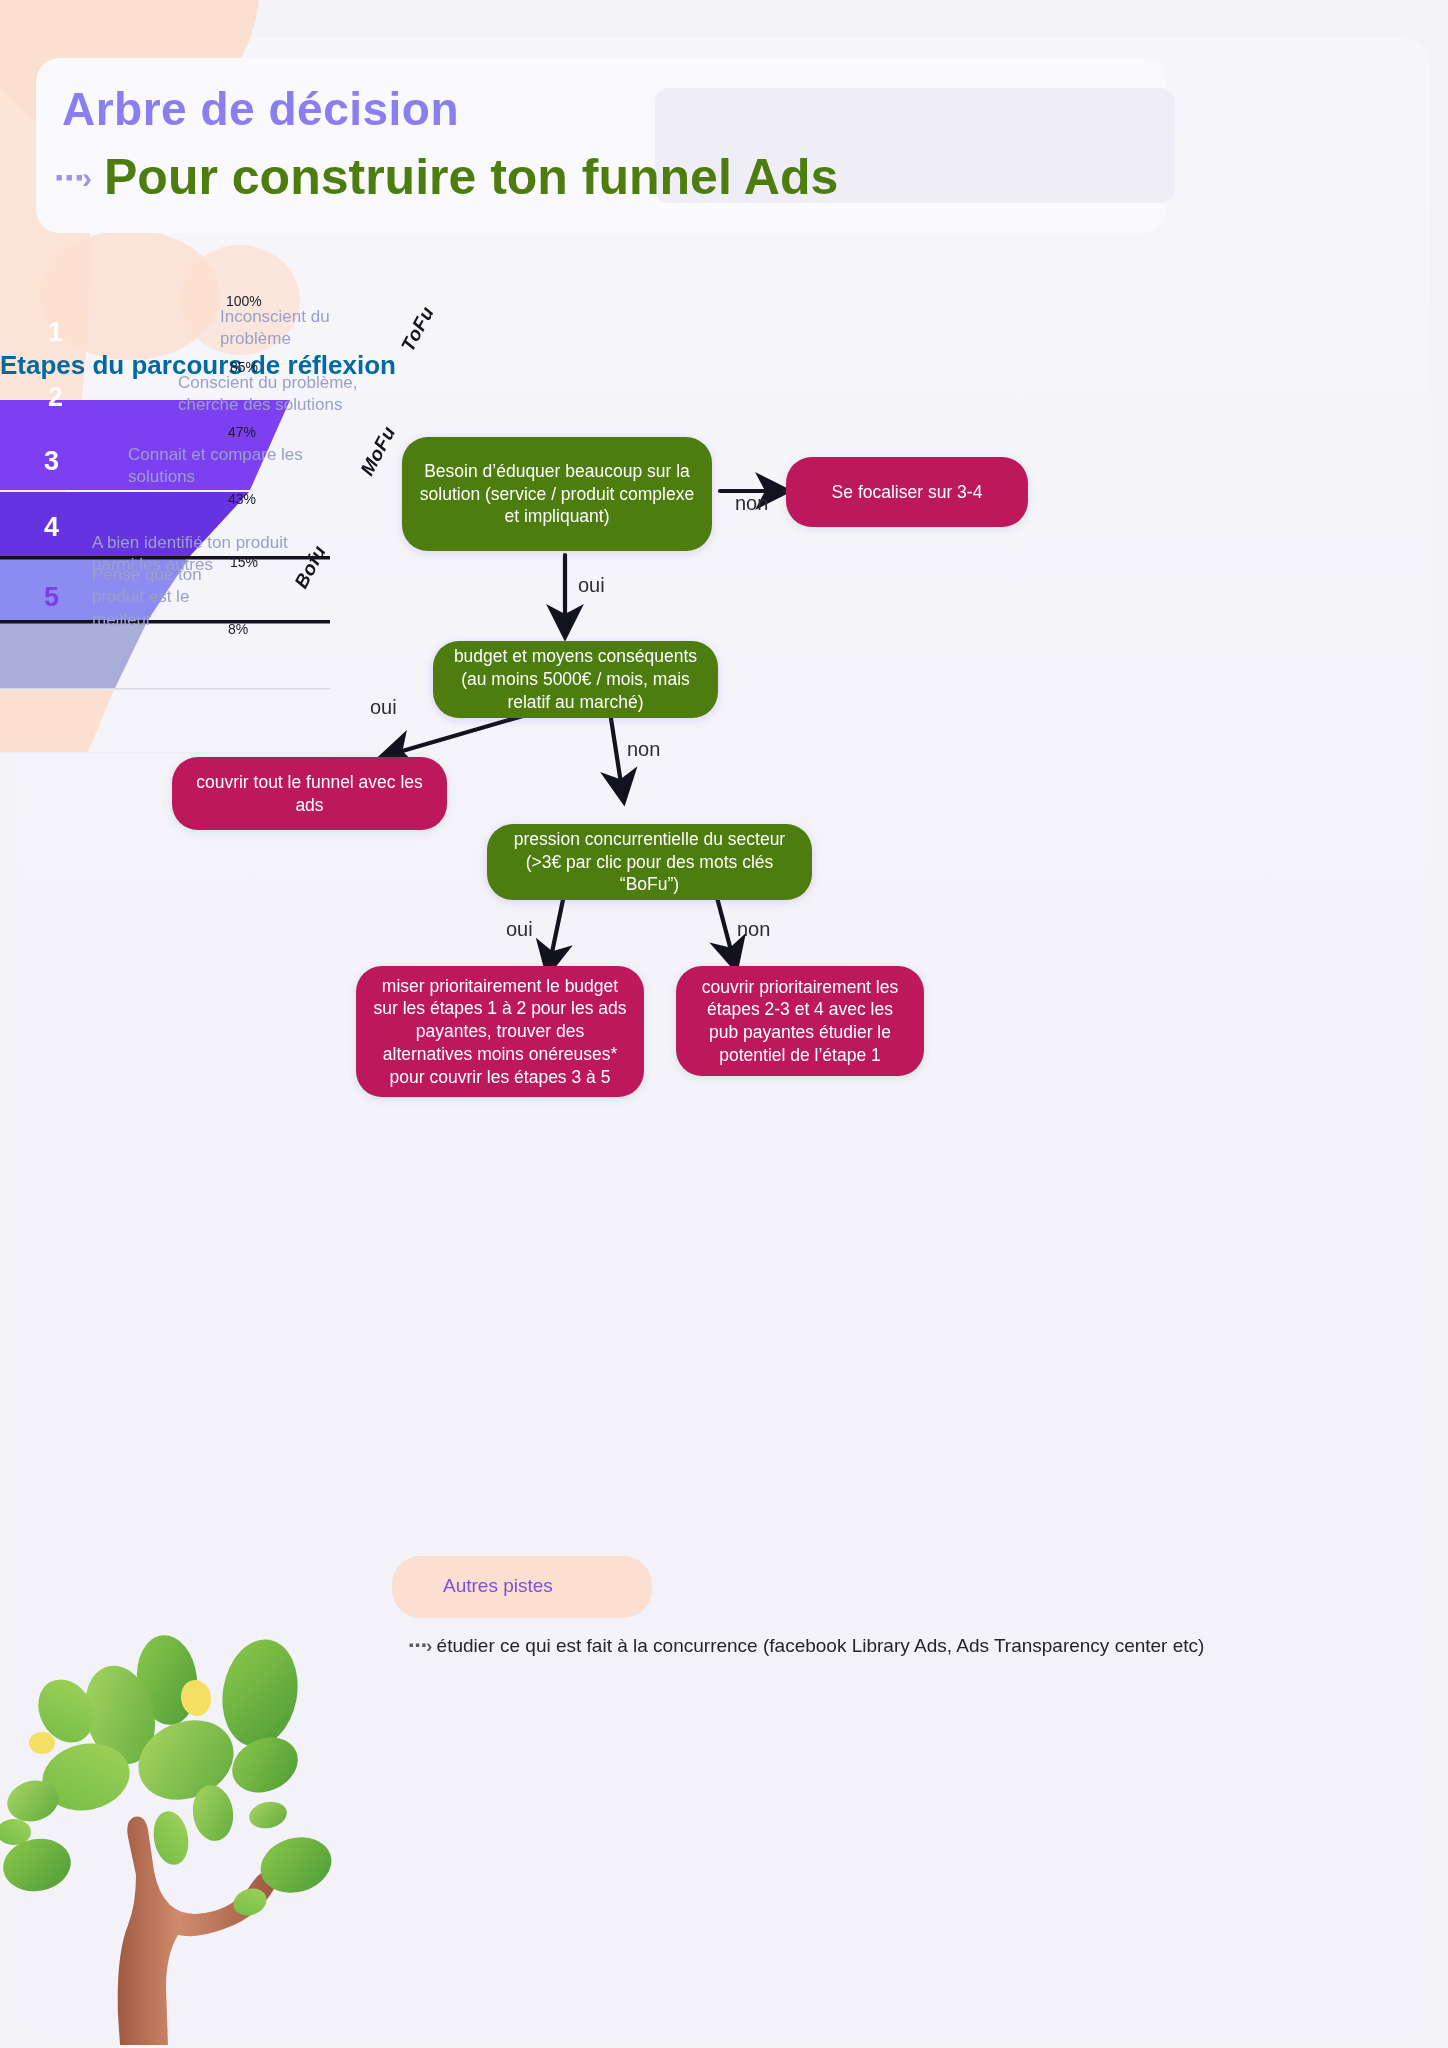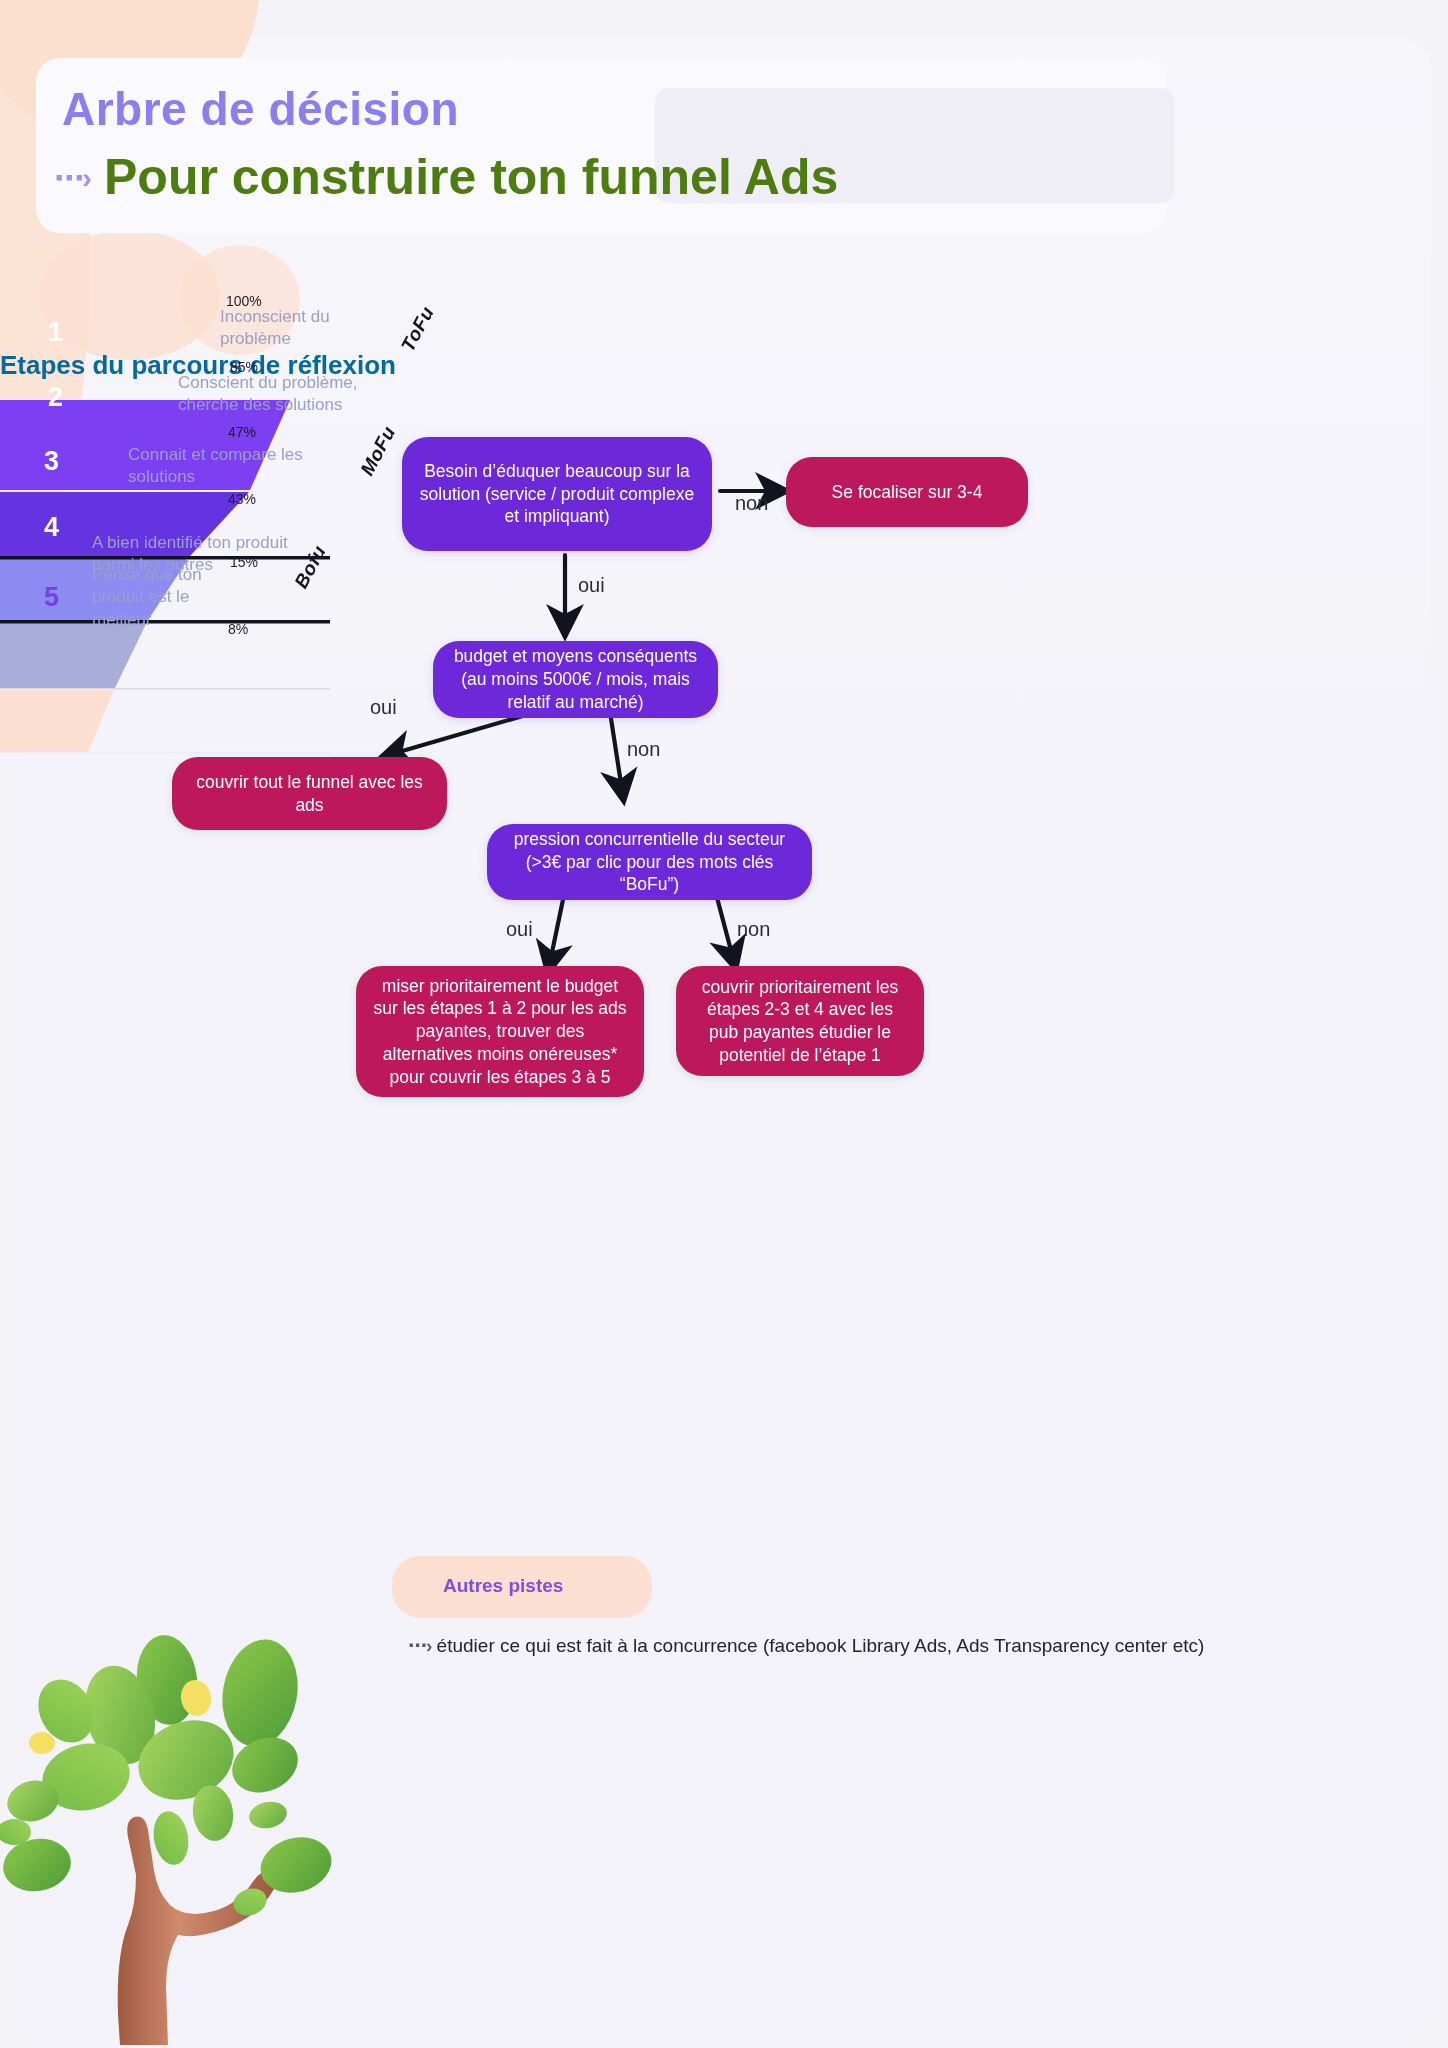--- a/index.html
+++ b/index.html
@@ -37,28 +37,28 @@
   .fnum.dark{color:#7a3fe0;}
   .flabel{position:absolute;font-size:17px;color:#9ba0c8;line-height:1.32;}
   .fpct{position:absolute;font-size:14px;color:#1c1c26;font-weight:400;}
   .tofu-lab{position:absolute;font-size:19px;font-weight:700;color:#14141e;
     font-style:italic;letter-spacing:.5px;}
   
   .flow{position:absolute;left:0;top:0;width:1448px;height:2048px;}
   .node{position:absolute;display:flex;align-items:center;justify-content:center;
     text-align:center;border-radius:26px;color:#fff;line-height:1.3;
     padding:12px 16px;box-sizing:border-box;}
-  .node.purple{background:#6d28d9;box-shadow:0 2px 10px rgba(110,60,220,.18);}
+  .node.purple{background:#4d7c0f;box-shadow:0 2px 10px rgba(110,60,220,.18);}
   .node.green{background:#be185d;box-shadow:0 2px 10px rgba(30,150,110,.16);}
   .edge-label{position:absolute;font-size:20px;color:#2c2c34;}
   
   .pistes-pill{position:absolute;left:392px;top:1556px;width:260px;height:62px;
     background:#fbe0d2;border-radius:28px;}
   .pistes-title{position:absolute;left:443px;top:1575px;font-size:19px;
-    color:#7b4fe0;font-weight:700;}
+    color:#7b4fe0;font-weight:400;}
   .pistes-body{position:absolute;left:392px;top:1632px;width:870px;
     font-size:19px;color:#24242c;line-height:1.48;margin-left:16px;}
   .pistes-body .arrow{color:#5b5b68;letter-spacing:-1px;font-weight:700;}
   
   .tree{position:absolute;left:0px;top:1625px;width:400px;height:423px;}
 </style>
 </head>
 <body>
 
 <div class="page-card"></div>

